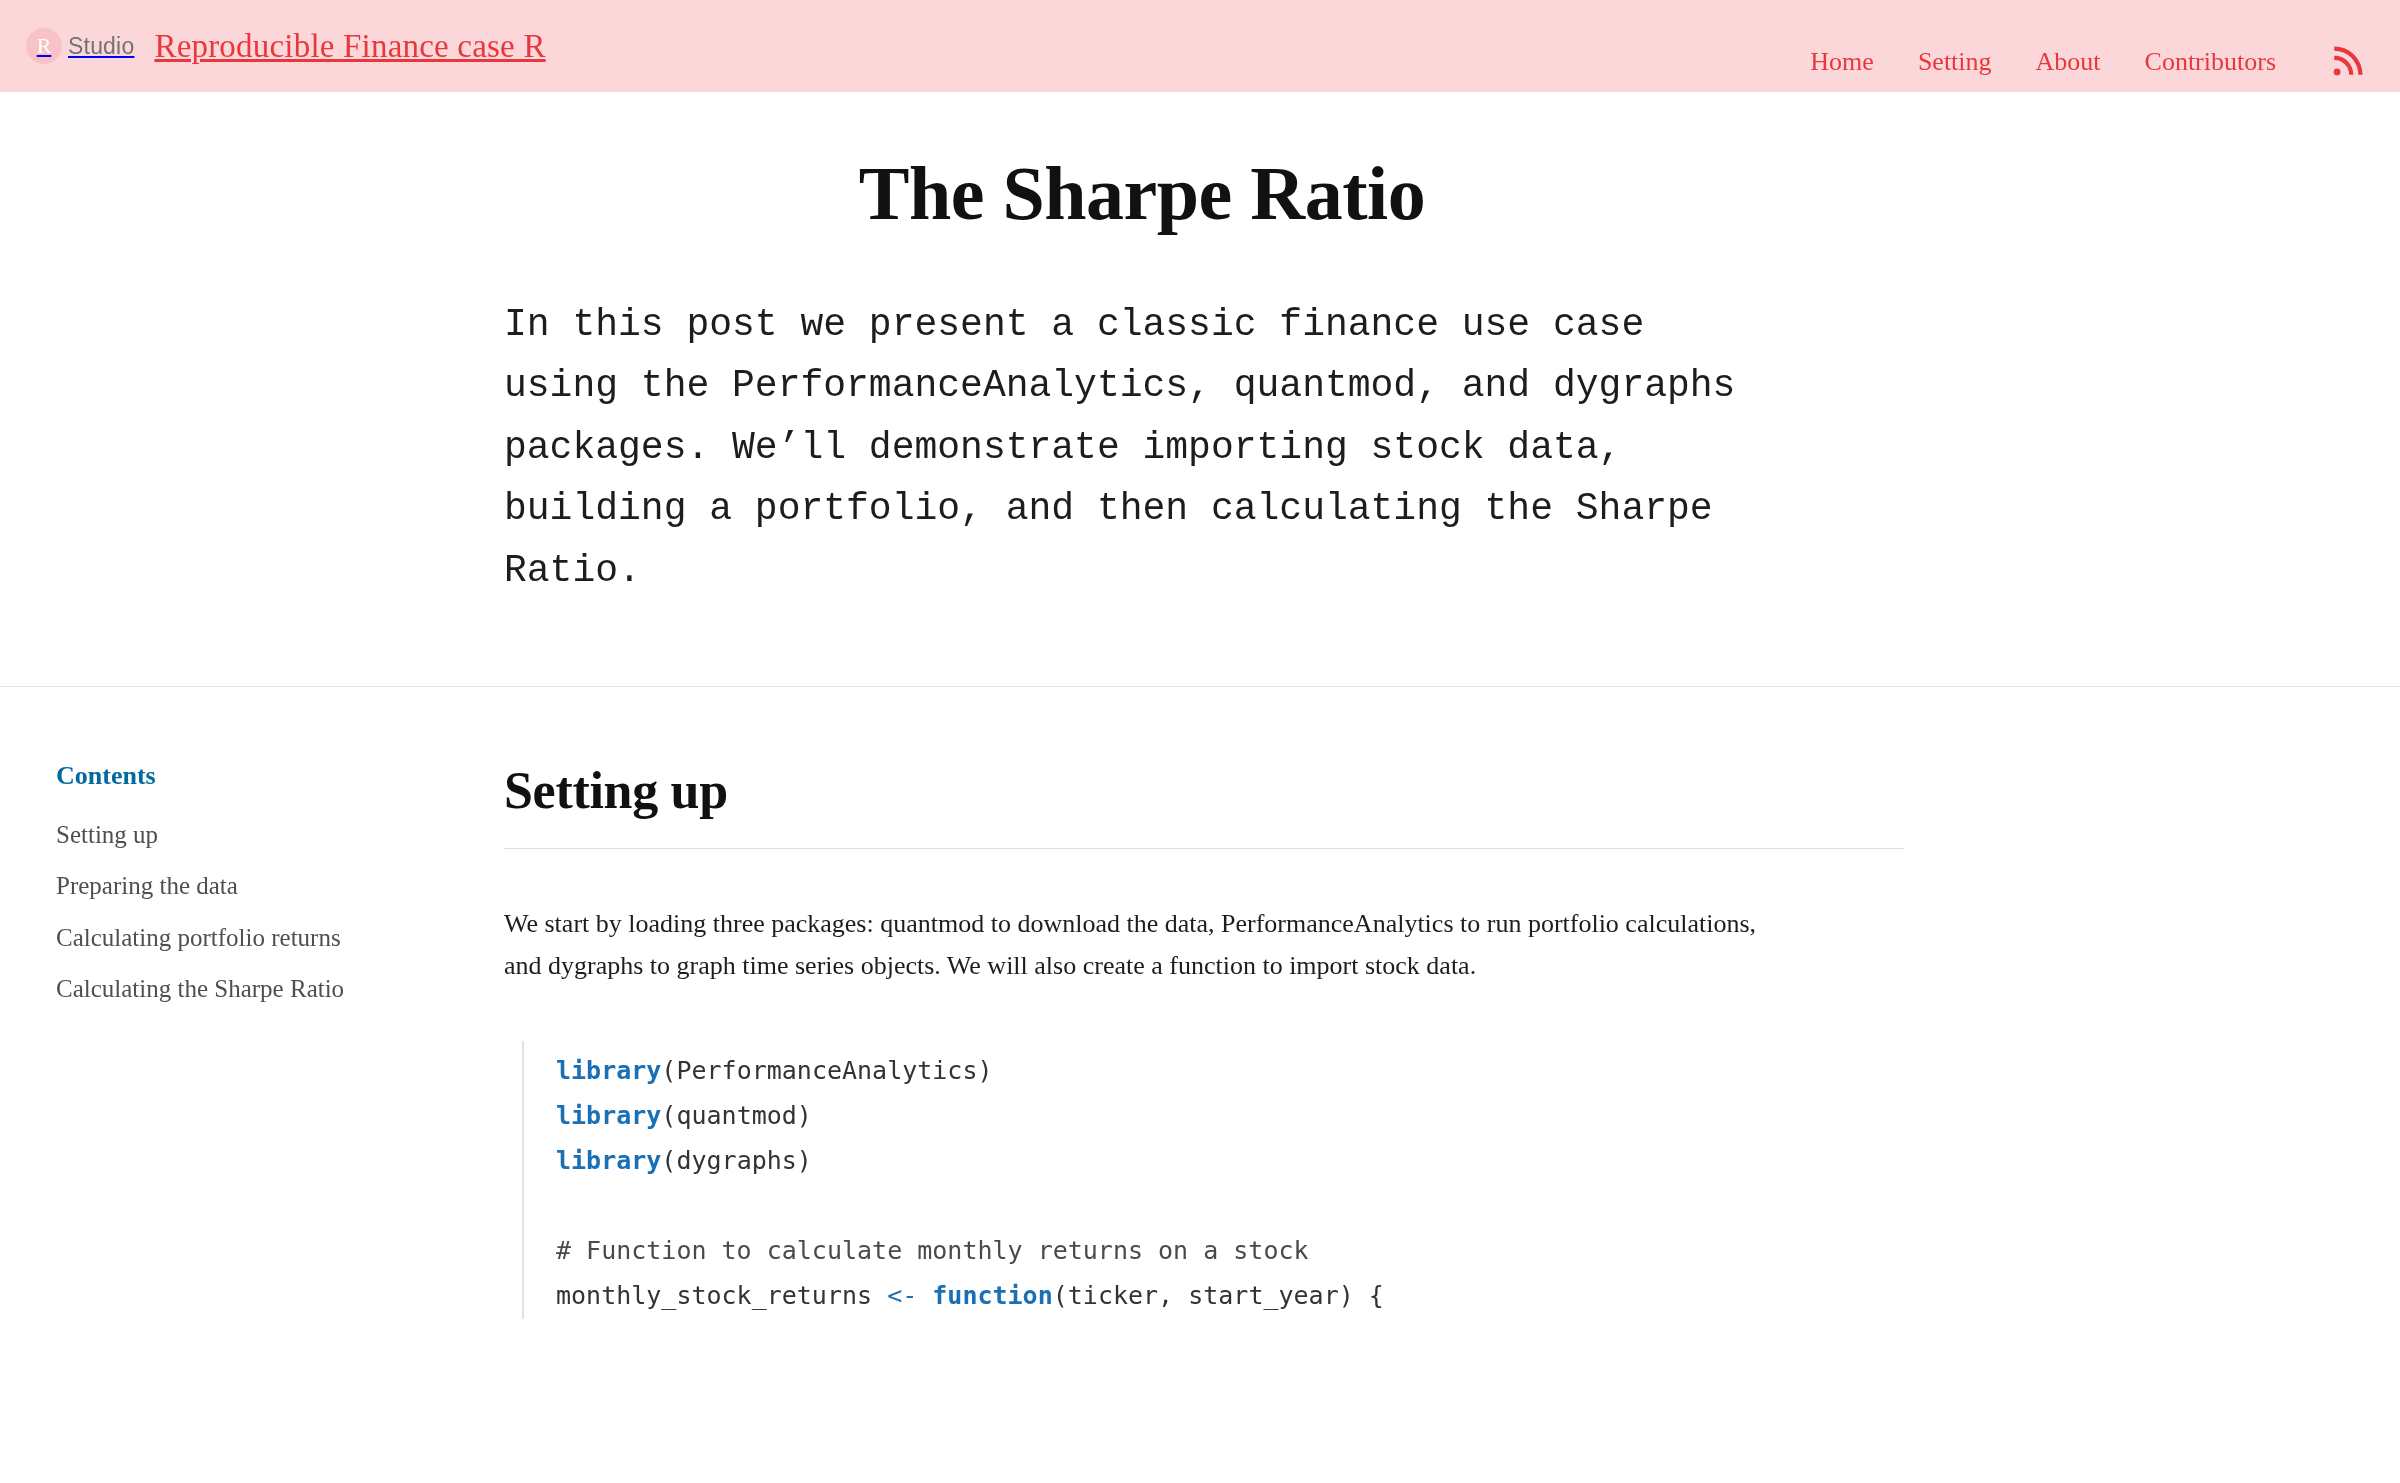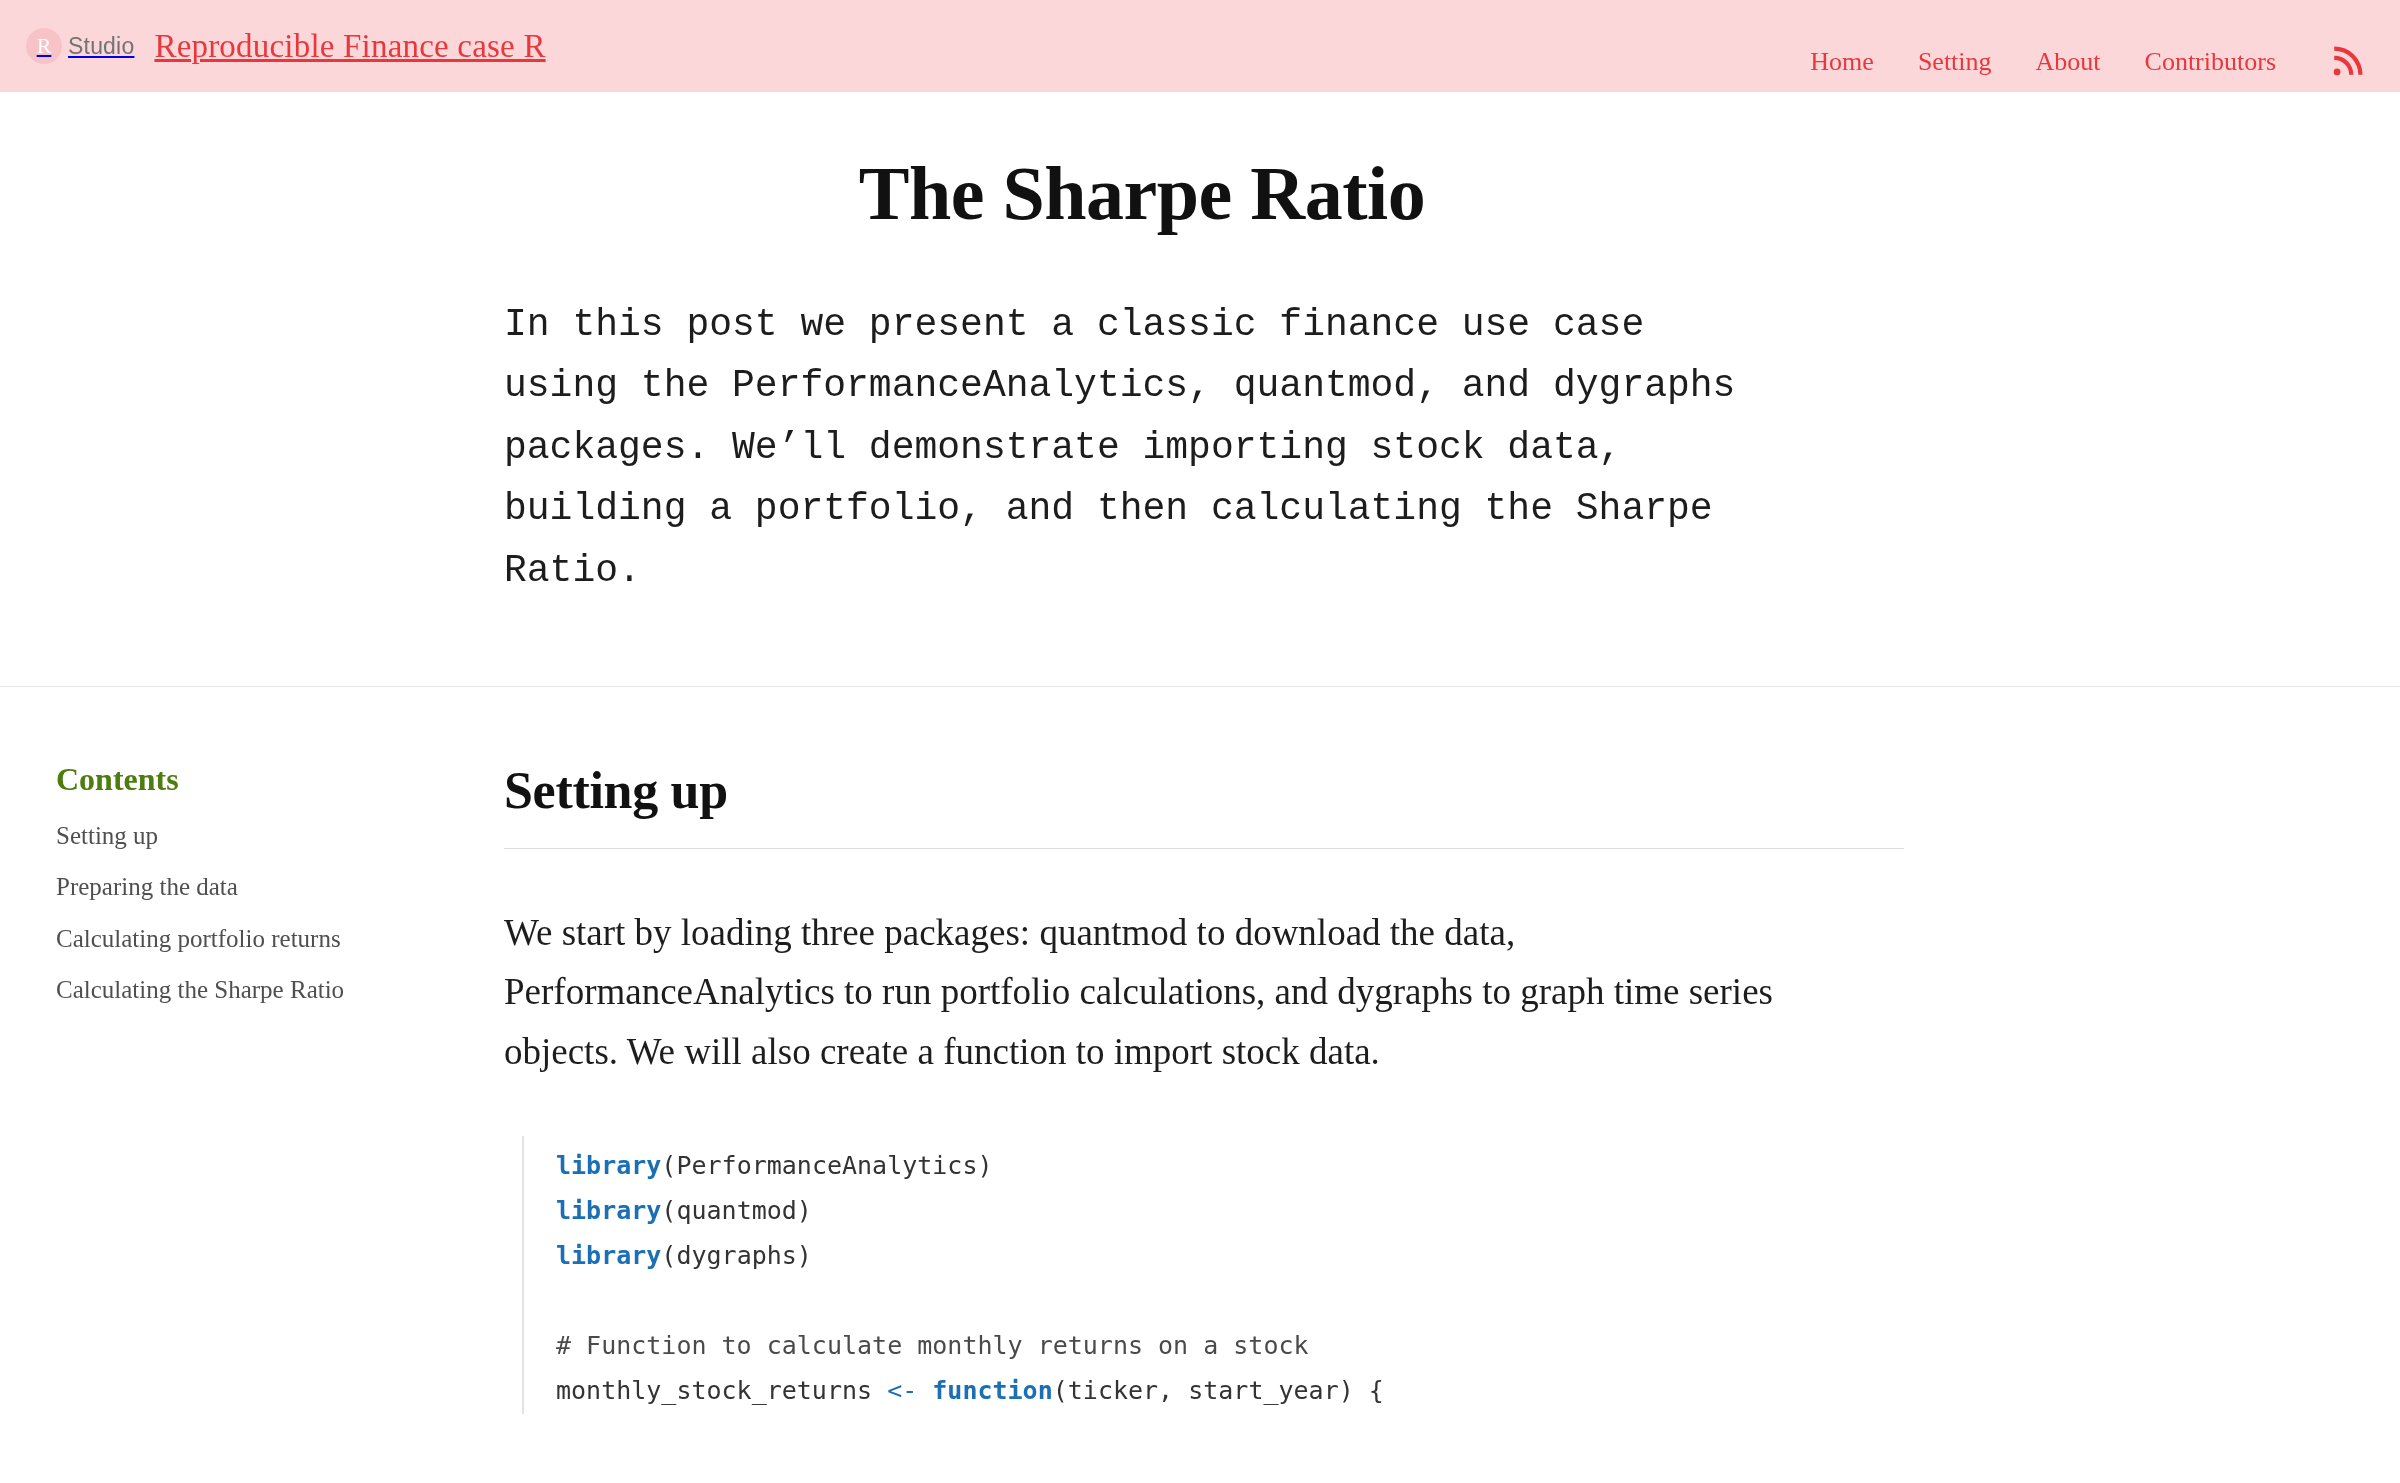--- a/index.html
+++ b/index.html
@@ -106,24 +106,24 @@
     padding-top: 74px;
   }
   .toc {
     width: 504px;
     padding-left: 56px;
     padding-right: 36px;
     flex: none;
   }
   .toc-title {
     font-family: "Liberation Serif", serif;
-    font-size: 32px;
+    font-size: 26px;
     font-weight: bold;
-    color: #4d7c0f;
-    margin: 0 0 20px 0;
+    color: #0369a1;
+    margin: 0 0 26px 0;
   }
   .toc-item {
     font-family: "Liberation Serif", serif;
     font-size: 25px;
     line-height: 1.42;
     color: #4f4f4f;
     text-decoration: none;
     display: block;
     margin-bottom: 16px;
     max-width: 330px;
@@ -143,21 +143,21 @@
     letter-spacing: -0.3px;
   }
   .section-rule {
     border: 0;
     border-top: 1px solid #dddddd;
     margin: 0 0 54px 0;
     width: 1400px;
   }
   .para {
     font-family: "Liberation Serif", serif;
-    font-size: 37px;
+    font-size: 26px;
     line-height: 1.62;
     color: #1d1d1d;
     max-width: 1360px;
     margin: 0 12px 54px 0;
   }
 
   
   .code-block {
     border-left: 2px solid #e3e3e3;
     padding: 8px 0 0 32px;

